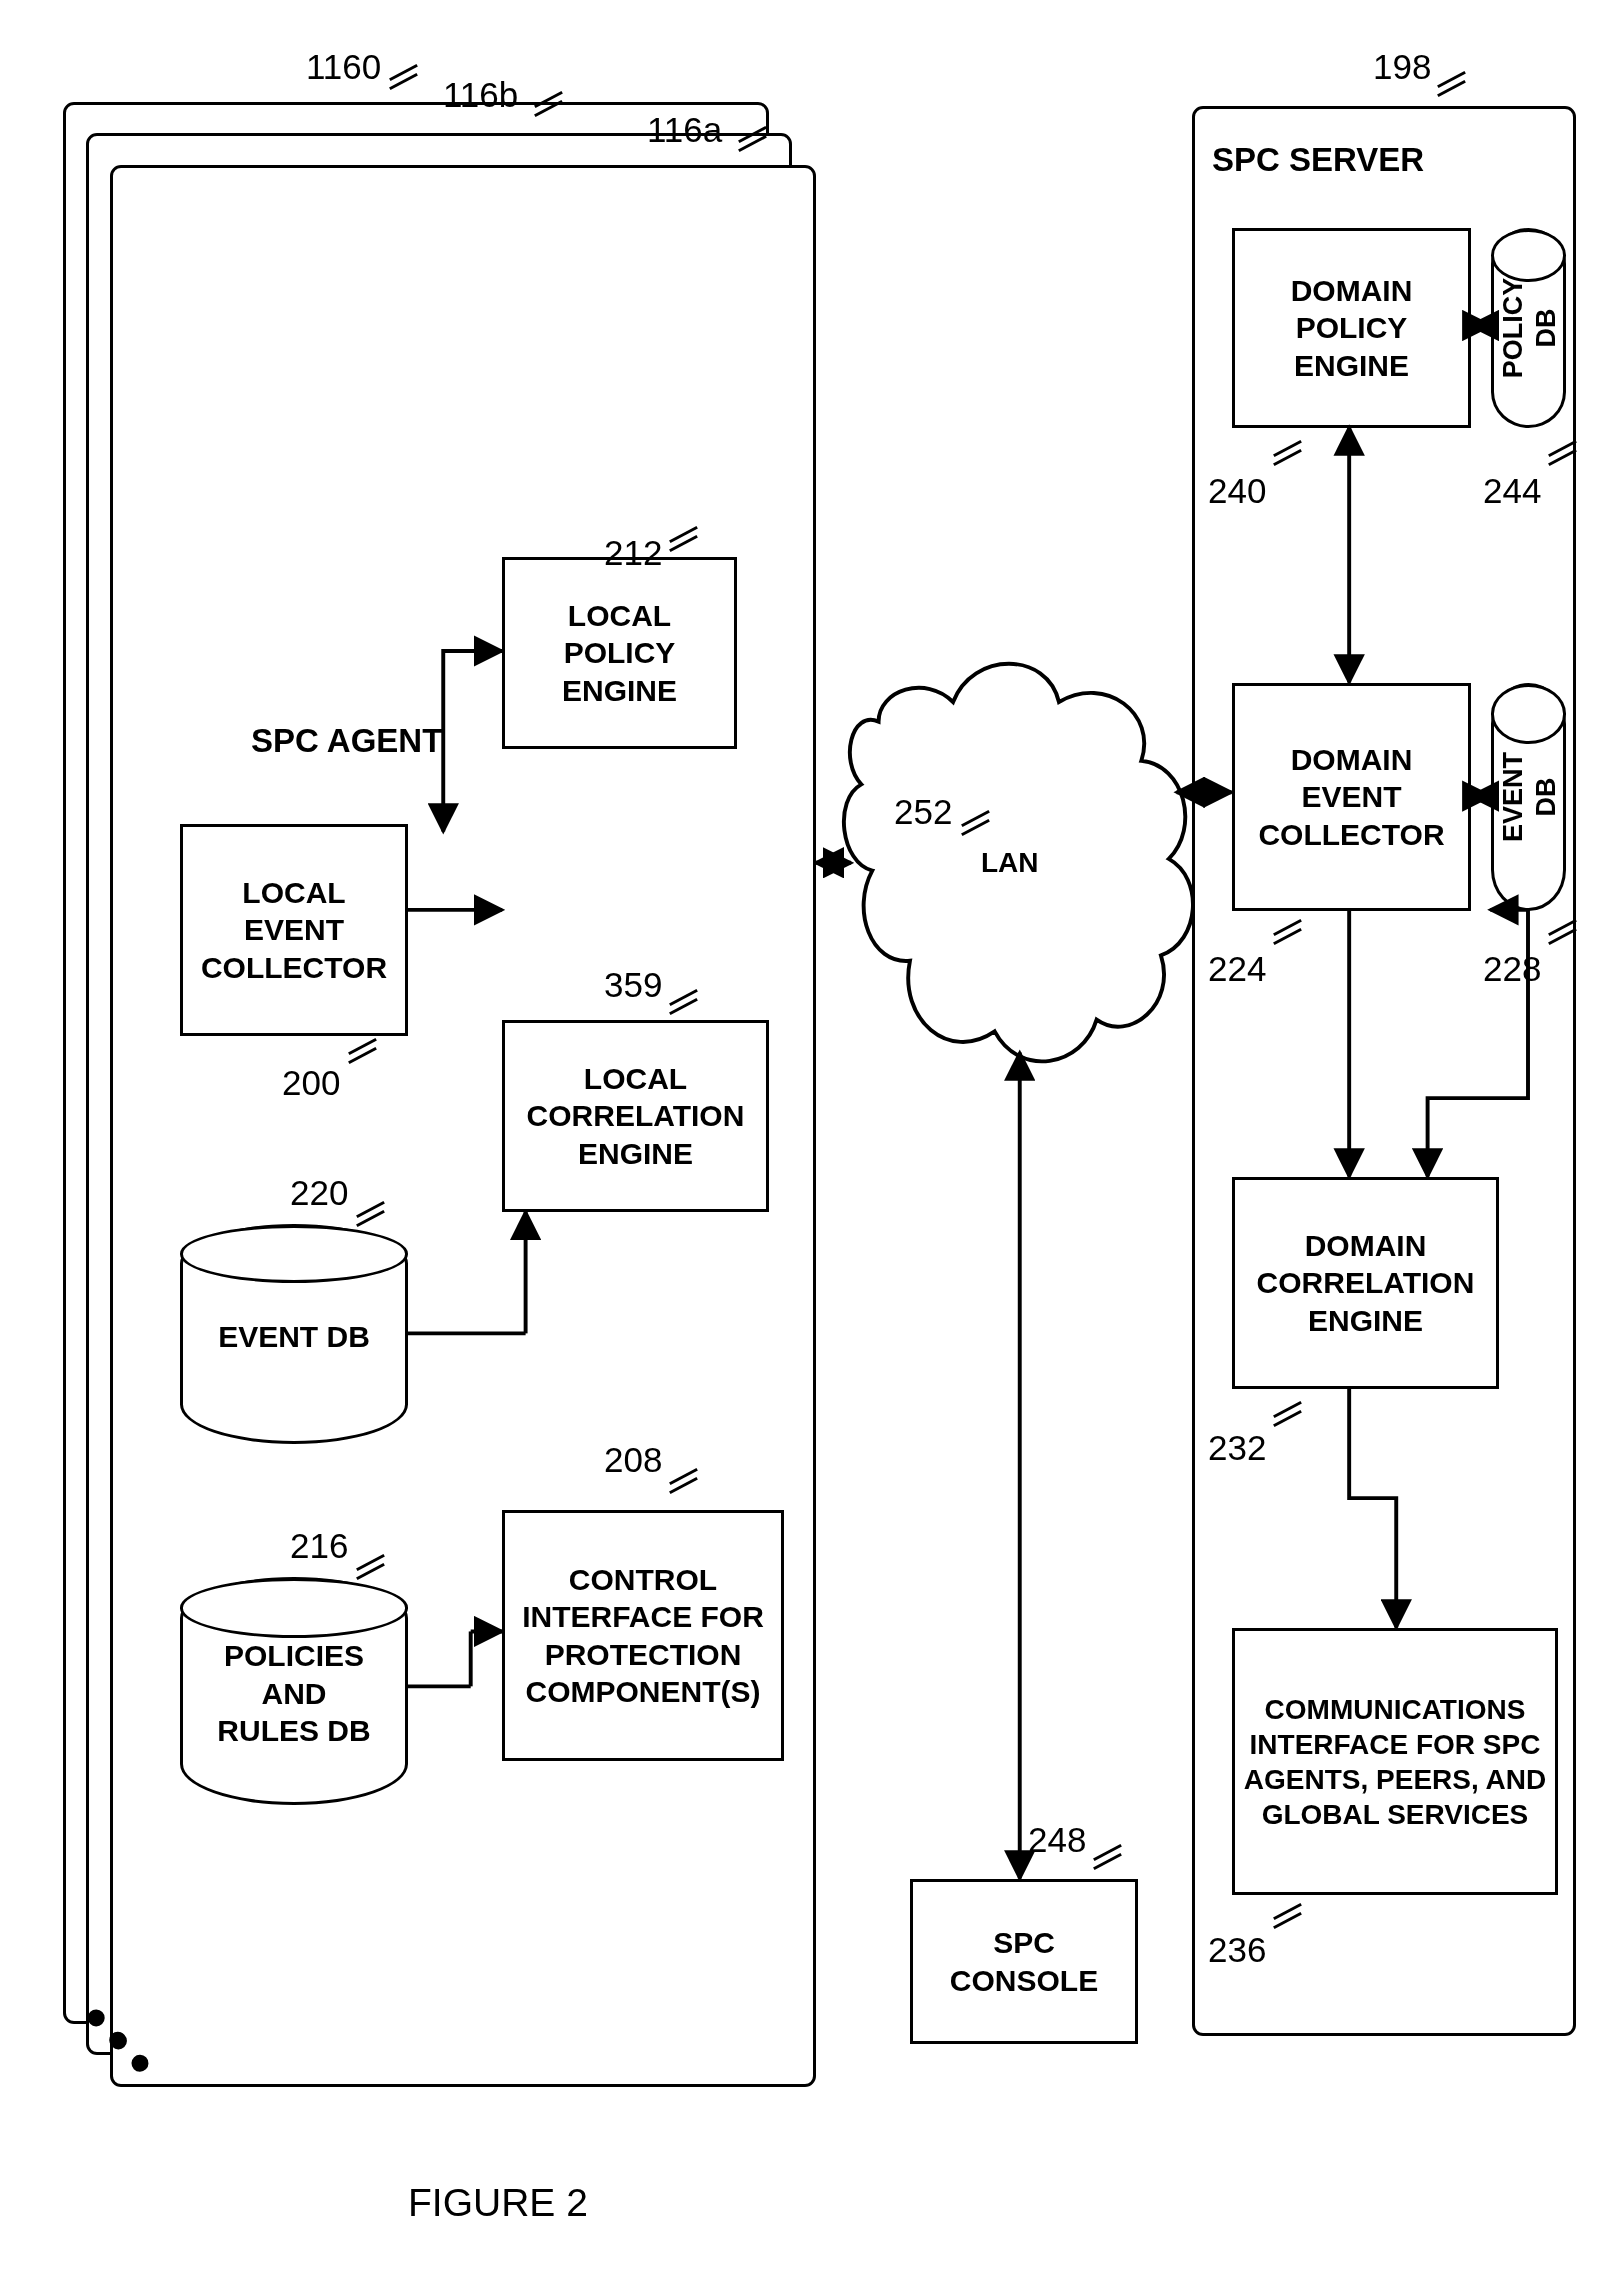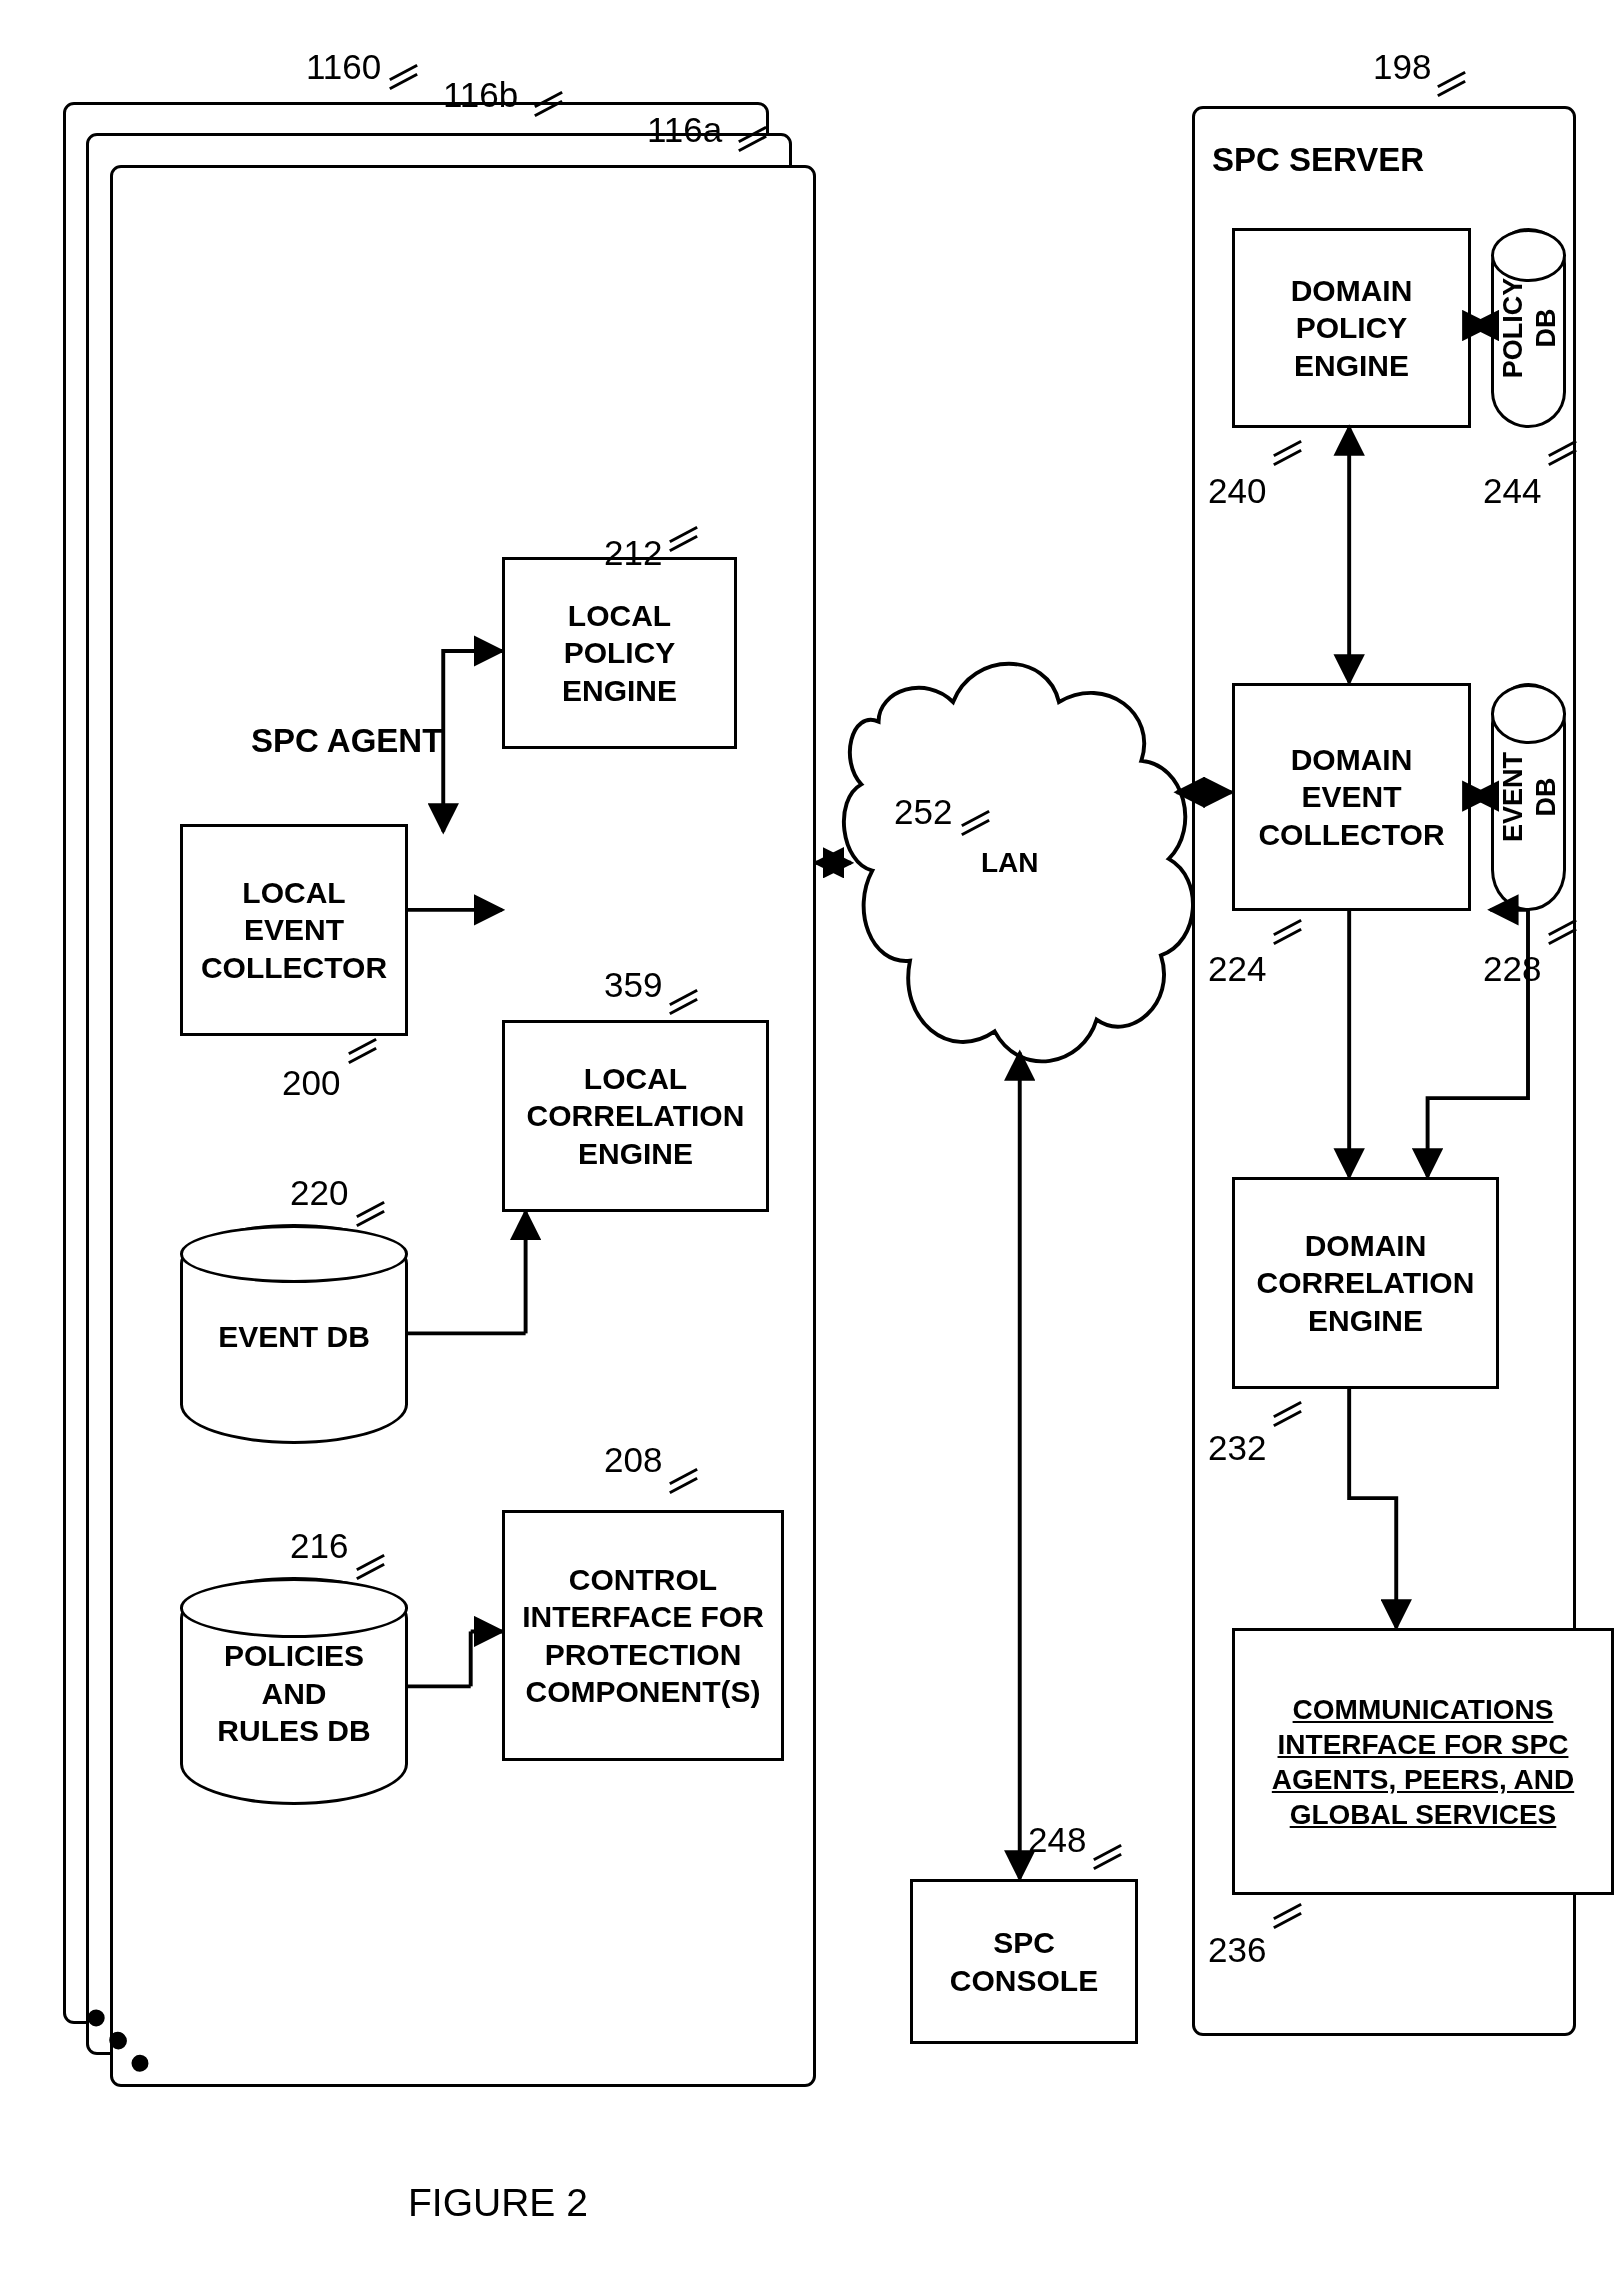--- a/index.html
+++ b/index.html
@@ -197,21 +197,21 @@
 COLLECTOR</span></div>
 <div class="reflabel" style="left:1208px; top:949px;">224</div>
 <div class="tick" style="left:1272px; top:926px;"></div>
 
 <div class="box" style="left:1232px; top:1177px; width:267px; height:212px; white-space:pre-line;"><span>DOMAIN
 CORRELATION
 ENGINE</span></div>
 <div class="reflabel" style="left:1208px; top:1428px;">232</div>
 <div class="tick" style="left:1272px; top:1408px;"></div>
 
-<div class="box" style="left:1232px; top:1628px; width:382px; height:267px; white-space:pre-line; font-size:28px;text-decoration:underline;"><span>COMMUNICATIONS
+<div class="box" style="left:1232px; top:1628px; width:326px; height:267px; white-space:pre-line; font-size:28px;"><span>COMMUNICATIONS
 INTERFACE FOR SPC
 AGENTS, PEERS, AND
 GLOBAL SERVICES</span></div>
 <div class="reflabel" style="left:1208px; top:1930px;">236</div>
 <div class="tick" style="left:1272px; top:1910px;"></div>
 
 <div class="cylinder" style="left:1491px; top:228px; width:75px; height:200px;">
   <span style="transform: rotate(-90deg); white-space:pre-line; font-size:27px;">POLICY
 DB</span>
 </div>

